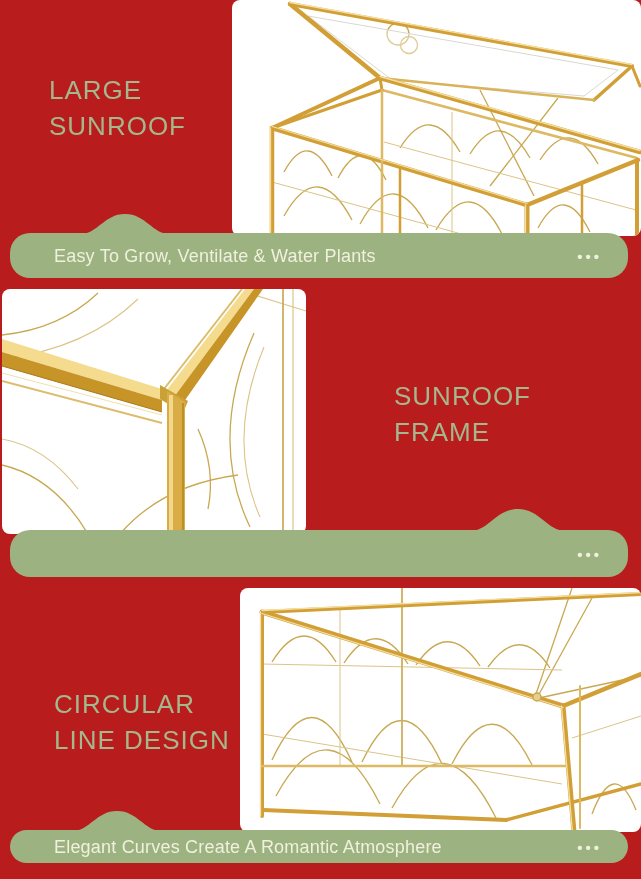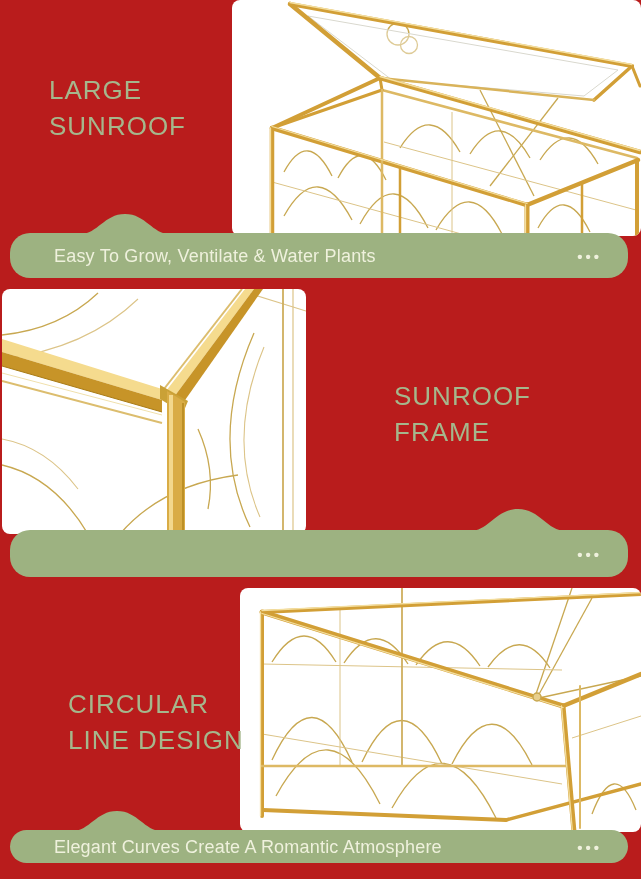--- a/index.html
+++ b/index.html
@@ -168,21 +168,21 @@
       <g fill="none" stroke="#f4dfa0" stroke-width="1.3" stroke-linecap="round">
         <path d="M22,22.5 L401,4.5"></path>
         <path d="M22,25.5 L323,119.5"></path>
         <path d="M20.5,24 L20.5,228"></path>
         <path d="M321.5,118 L332.5,244"></path>
       </g>
       <circle cx="297" cy="109" r="4" fill="#e8cf8e" stroke="#c8a851" stroke-width="1.5"></circle>
     </svg>
   </div>
 
-  <div class="heading" style="left:68px;top:686px;">CIRCULAR
+  <div class="heading" style="left:54px;top:686px;">CIRCULAR
 LINE DESIGN</div>
 
   <div class="banner" style="top:830px;height:33px;">
     <svg class="bump" style="left:62px;top:-19px;" width="90" height="20" viewBox="0 0 90 20">
       <path d="M0,20 C18,20 24,0 45,0 C66,0 72,20 90,20 Z" fill="#9db281"></path>
     </svg>
     <span class="banner-text">Elegant Curves Create A Romantic Atmosphere</span>
     <span class="dots">•••</span>
   </div>
 

